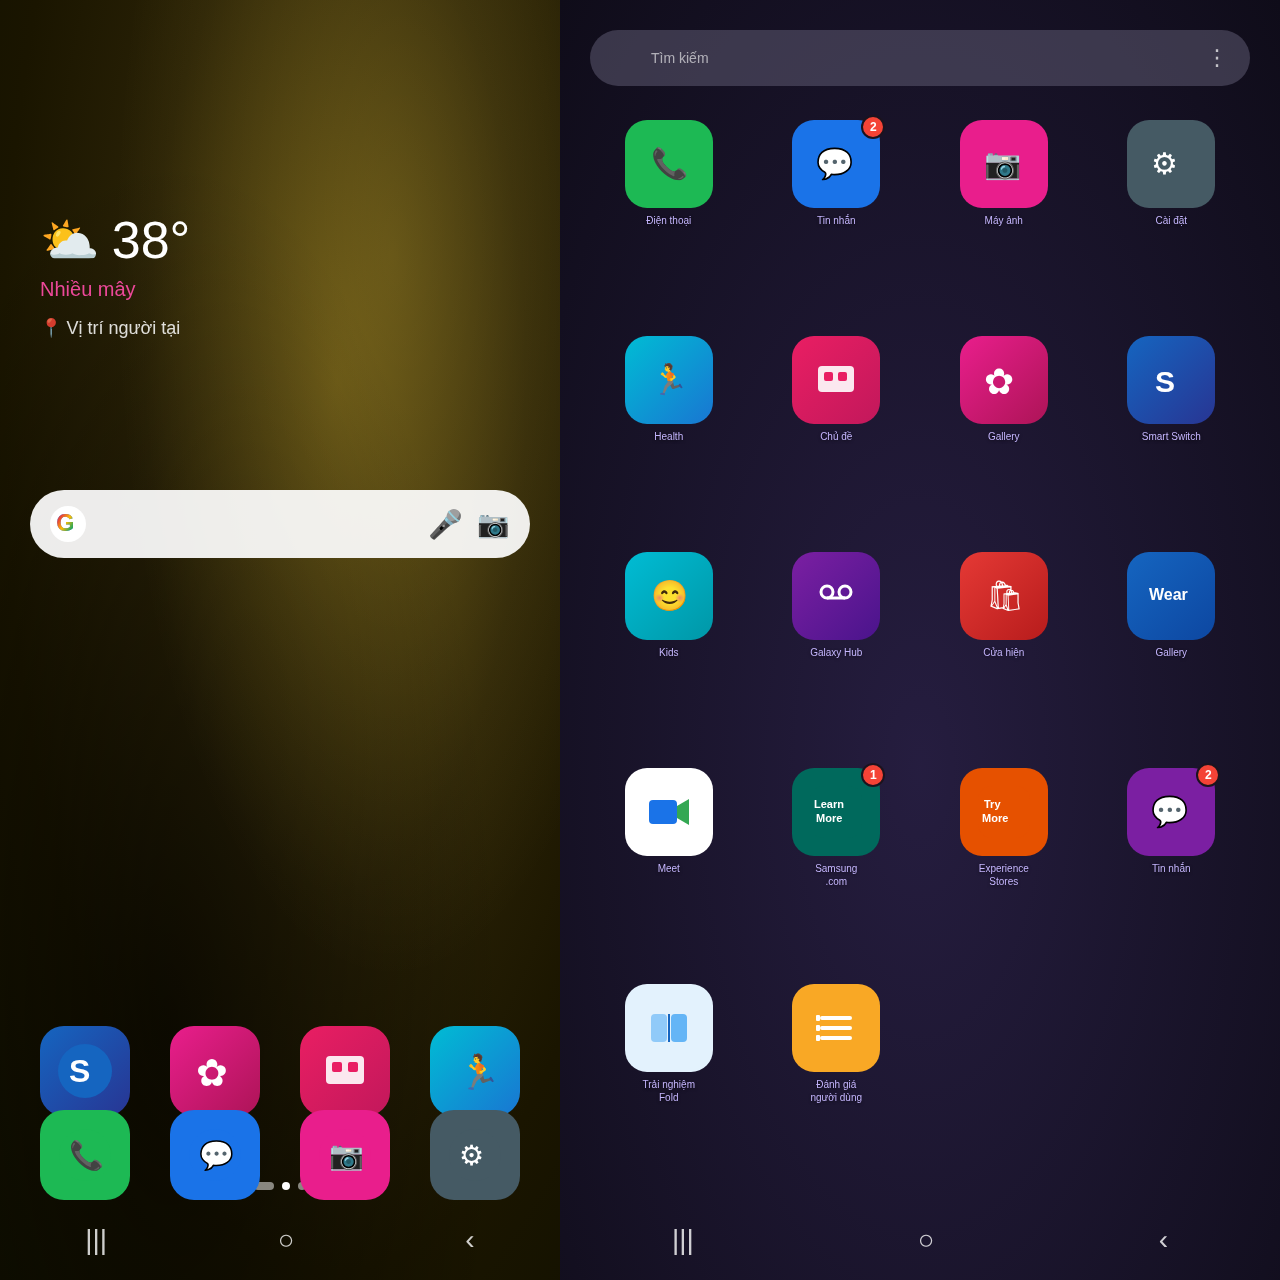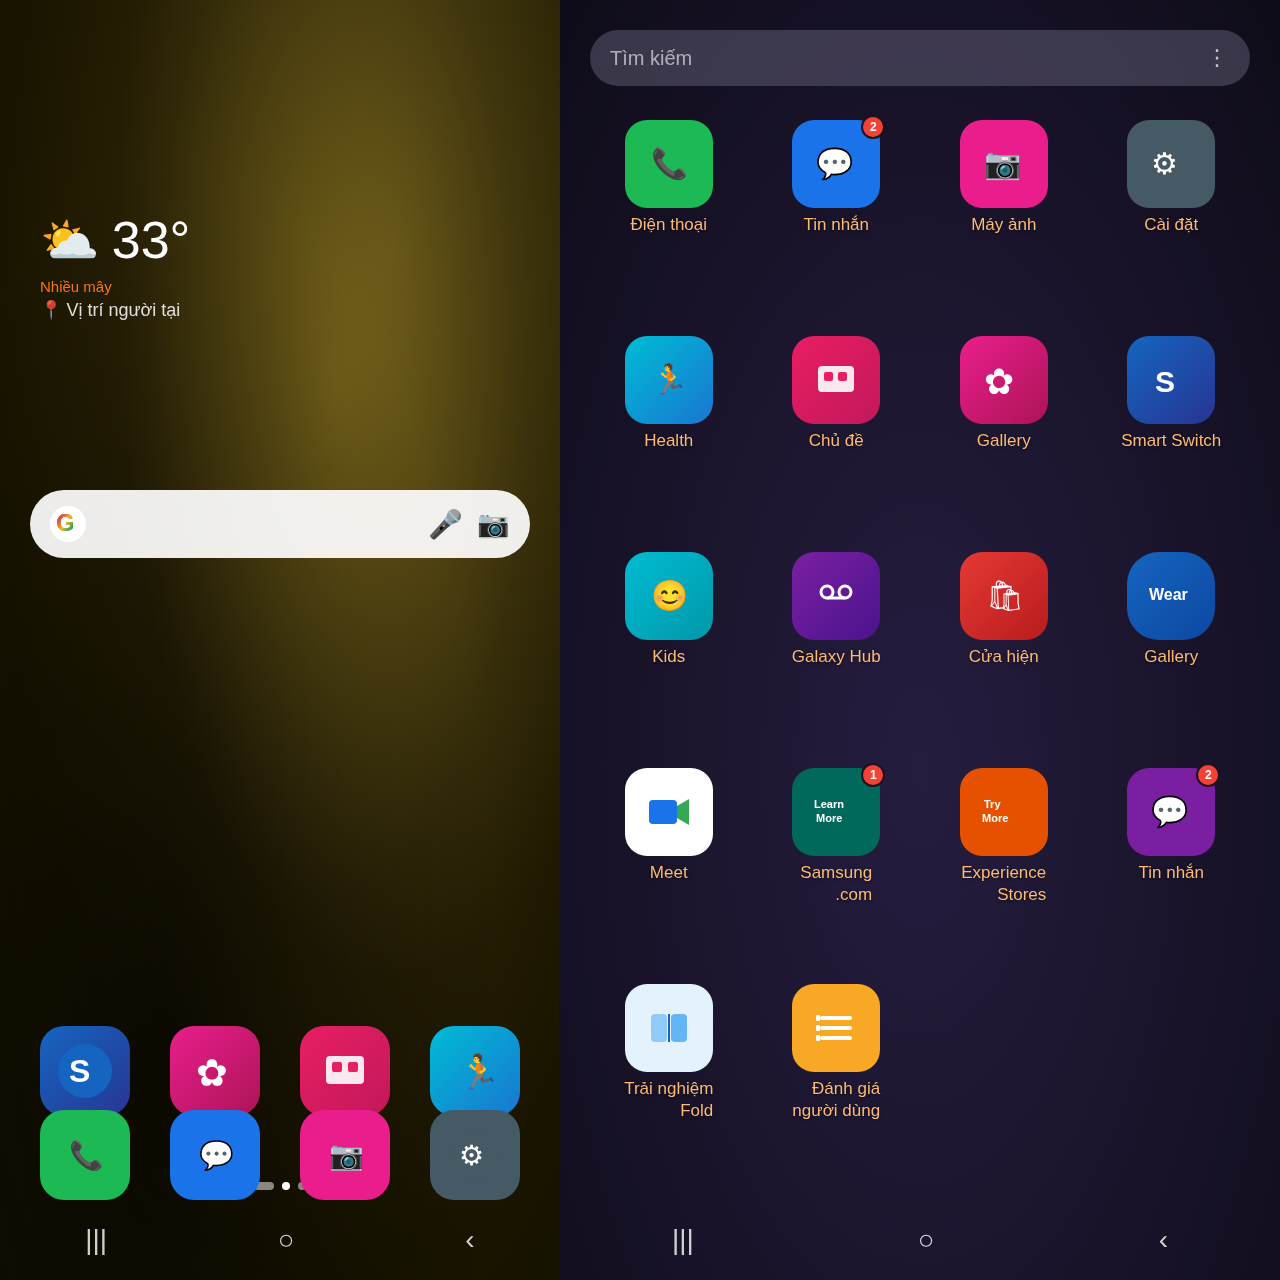--- a/index.html
+++ b/index.html
@@ -49,24 +49,24 @@
     }
     .weather-icon {
       font-size: 48px;
     }
     .weather-temp {
       font-size: 52px;
       font-weight: 300;
       color: white;
     }
     .weather-desc {
-      font-size: 15px;
+      font-size: 20px;
       font-weight: 500;
-      color: #f97316;
-      margin-bottom: 4px;
+      color: #ec4899;
+      margin-bottom: 16px;
     }
     .weather-loc {
       font-size: 18px;
       color: rgba(255,255,255,0.85);
       display: flex;
       align-items: center;
       gap: 4px;
     }
 
     
@@ -190,22 +190,23 @@
       height: 56px;
       background: rgba(100,95,120,0.5);
       border-radius: 28px;
       display: flex;
       align-items: center;
       padding: 0 20px;
       z-index: 2;
     }
     .search-placeholder {
       color: rgba(255,255,255,0.6);
-      font-size: 20px;
+      font-size: 14px;
       flex: 1;
+      margin-left: 41px;
     }
     .search-dots {
       color: rgba(255,255,255,0.7);
       font-size: 22px;
       letter-spacing: 2px;
     }
 
     
     .app-grid {
       position: absolute;
@@ -233,23 +234,23 @@
       height: 88px;
       border-radius: 22px;
       display: flex;
       align-items: center;
       justify-content: center;
       font-size: 36px;
       position: relative;
       flex-shrink: 0;
     }
     .grid-label {
-      color: #fdba74;
-      font-size: 17px;
-      text-align: right;
+      color: #c4b5fd;
+      font-size: 10px;
+      text-align: center;
       line-height: 1.3;
       text-shadow: 0 1px 3px rgba(0,0,0,0.5);
     }
     .badge {
       position: absolute;
       top: -5px;
       right: -5px;
       background: #f44336;
       color: white;
       border-radius: 50%;
@@ -280,42 +281,42 @@
     .ic-msg { background: #1a73e8; }
     .ic-camera { background: #e91e8c; }
     .ic-settings { background: #455a64; }
     .ic-health { background: linear-gradient(135deg, #00bcd4, #1976d2); }
     .ic-theme { background: linear-gradient(135deg, #e91e63, #c2185b); }
     .ic-gallery { background: linear-gradient(135deg, #e91e8c, #ad1457); }
     .ic-smartswitch { background: linear-gradient(135deg, #1565c0, #283593); }
     .ic-kids { background: linear-gradient(135deg, #00bcd4, #0097a7); }
     .ic-gaminghub { background: linear-gradient(135deg, #7b1fa2, #4a148c); }
     .ic-store { background: linear-gradient(135deg, #e53935, #b71c1c); }
-    .ic-wear { background: linear-gradient(135deg, #1565c0, #0d47a1); border-radius: 32px; }
+    .ic-wear { background: linear-gradient(135deg, #1565c0, #0d47a1); }
     .ic-smartthings { background: #fff; }
     .ic-meet { background: #fff; }
     .ic-learnmore { background: #00695c; }
     .ic-trymore { background: #e65100; text-decoration: underline; }
     .ic-msg2 { background: #7b1fa2; }
     .ic-galaxy { background: #1565c0; }
     .ic-review { background: #f9a825; }
 
     
     svg.google-g-svg { width: 36px; height: 36px; }
   </style>
 </head>
 <body>
 
 <div class="left-panel">
   <div class="left-bg"></div>
 
   <div class="weather-widget">
     <div class="weather-top">
       <span class="weather-icon">⛅</span>
-      <span class="weather-temp">33°</span>
+      <span class="weather-temp">38°</span>
     </div>
     <div class="weather-desc">Nhiều mây</div>
     <div class="weather-loc">
       <span>📍</span>
       <span>Vị trí người tại</span>
     </div>
   </div>
 
   <div class="search-bar-left">
     <svg class="google-g-svg" viewBox="0 0 40 40">

